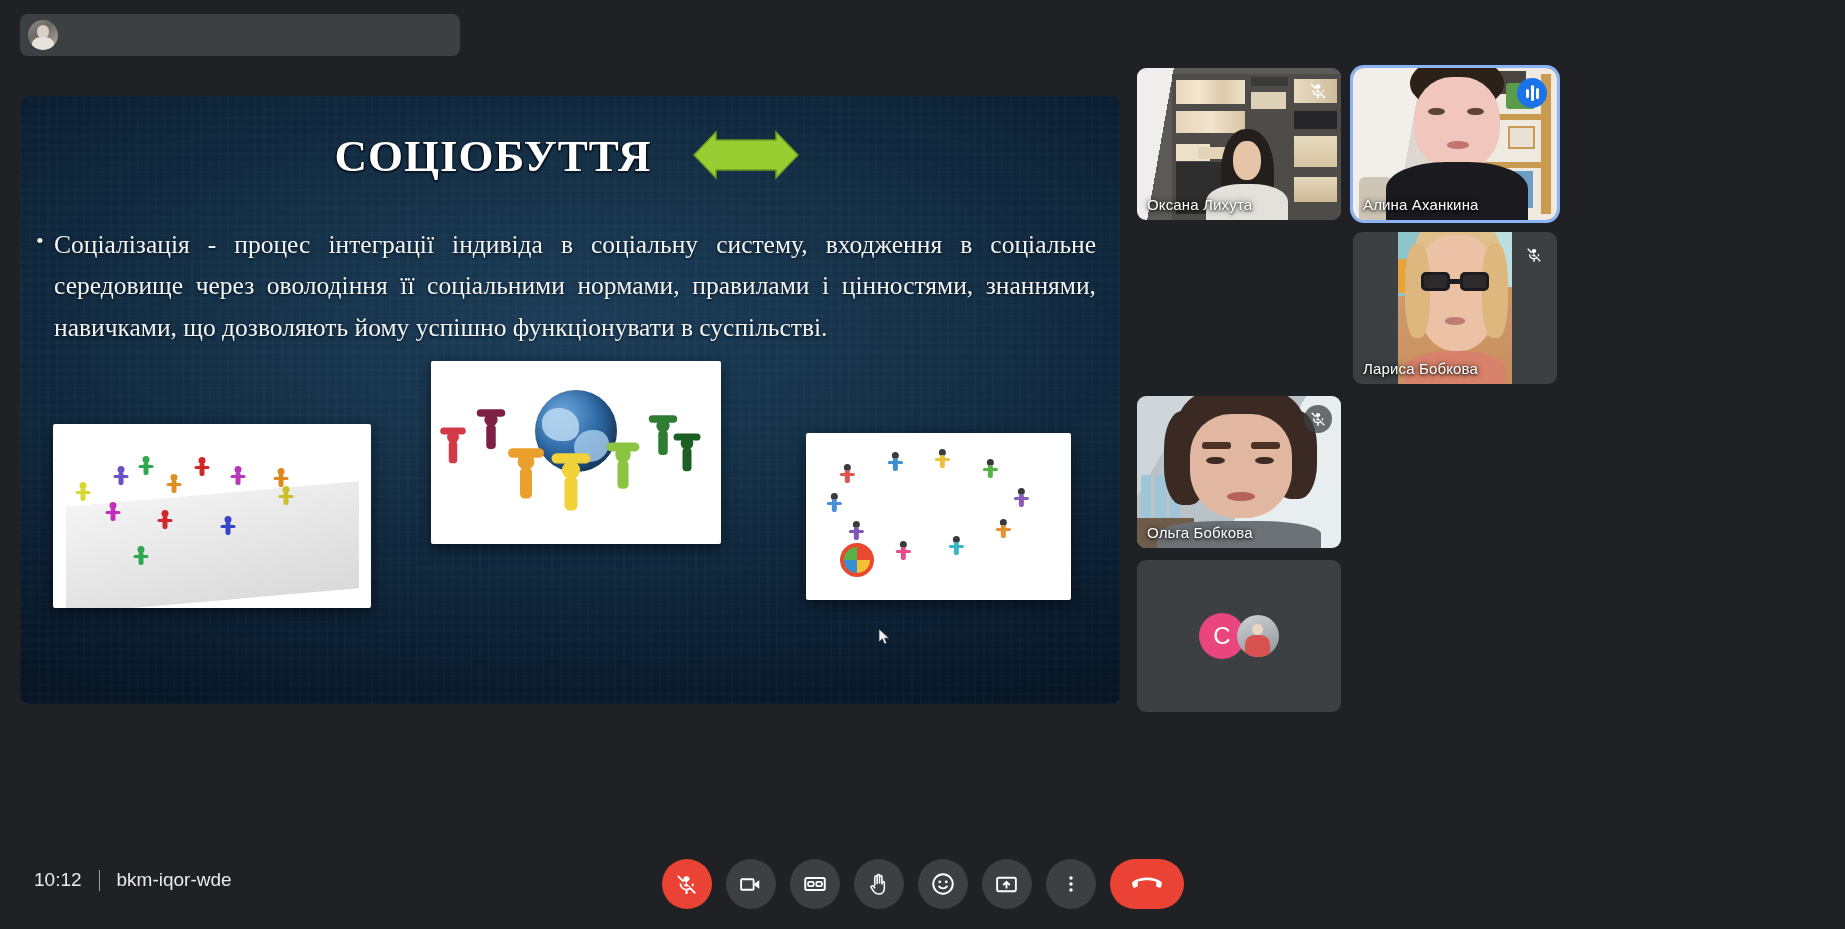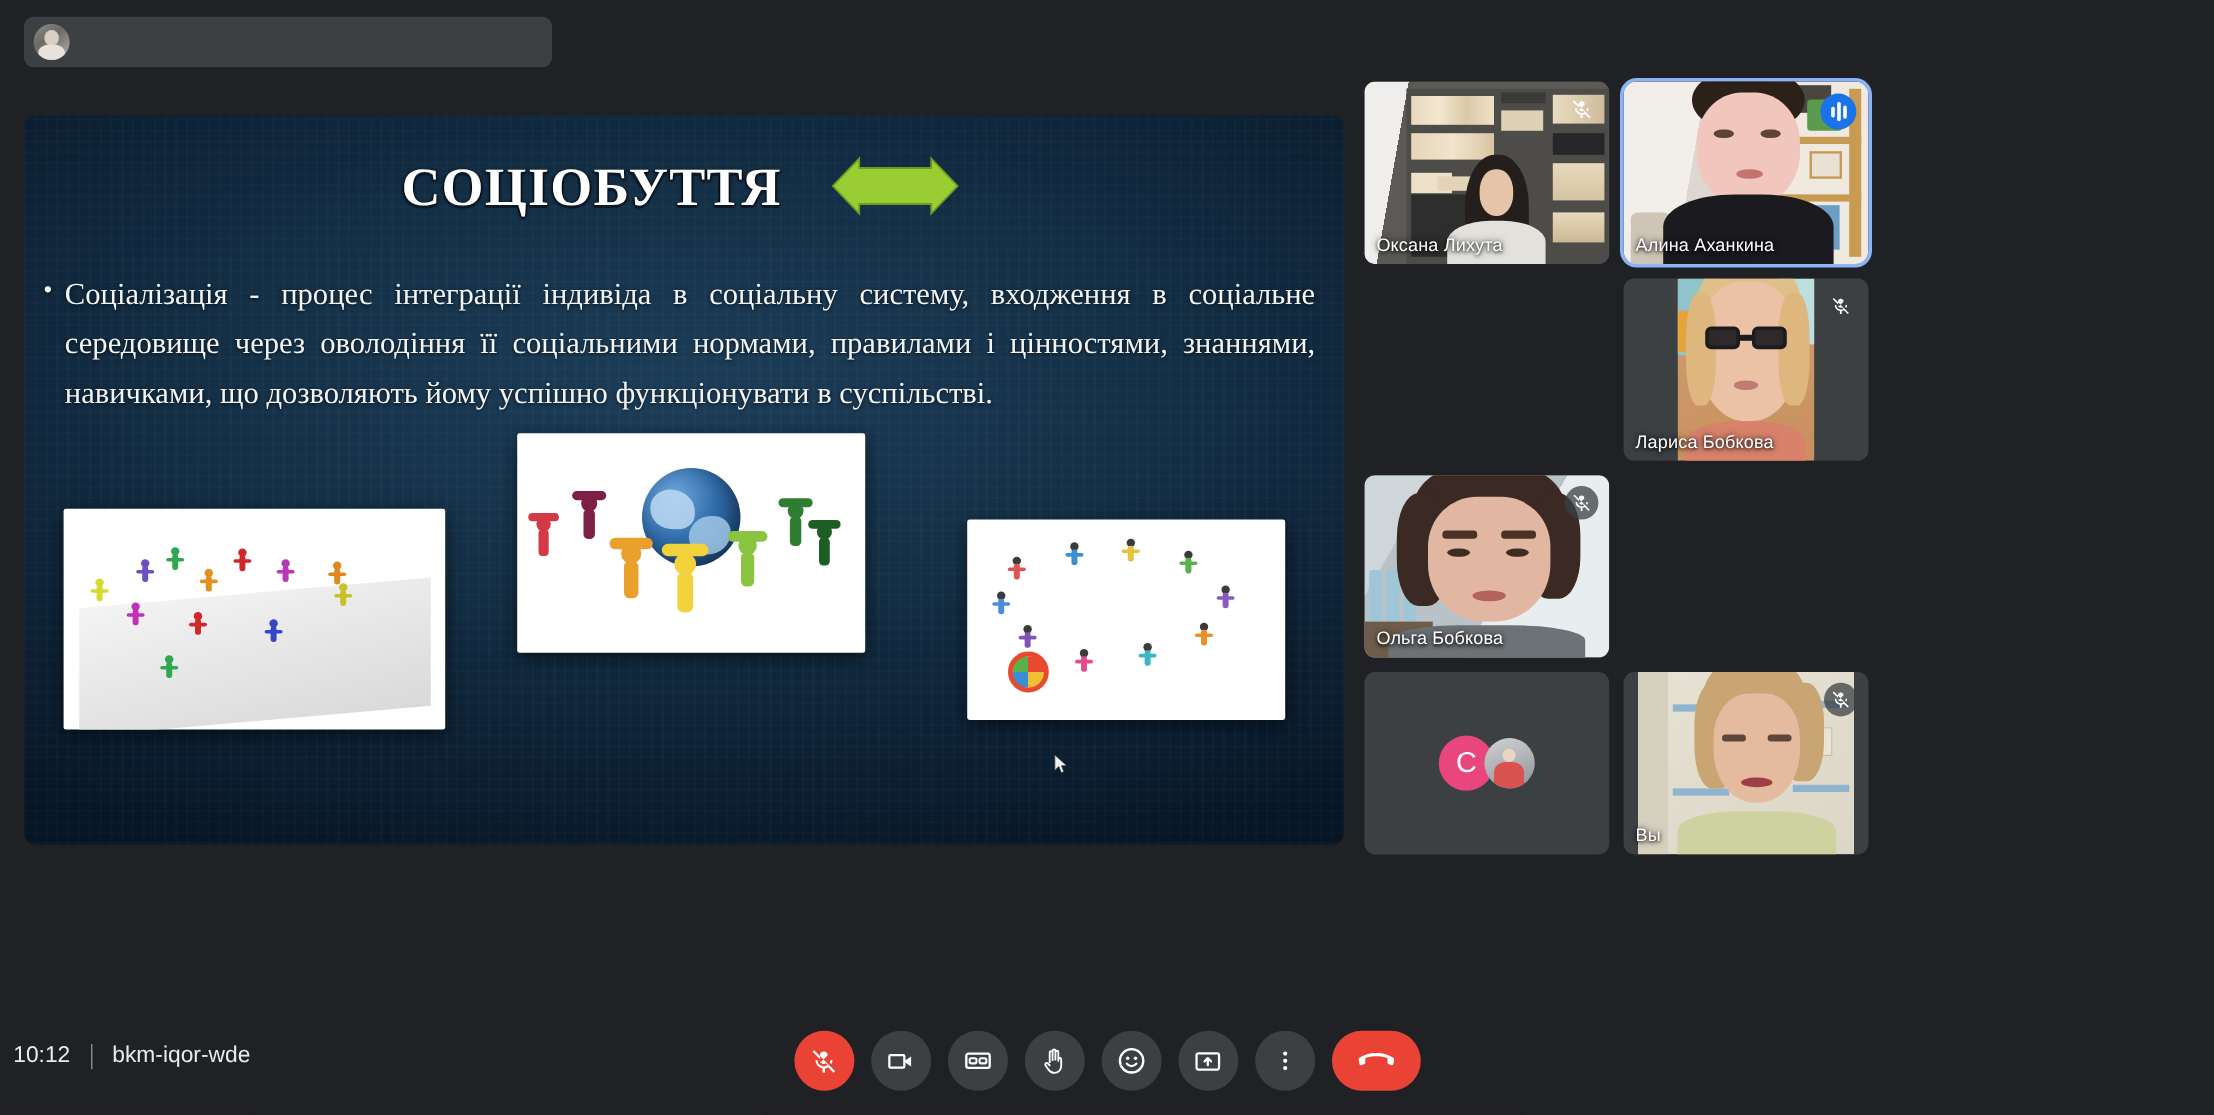--- a/index.html
+++ b/index.html
@@ -181,21 +181,21 @@
   .av-photo::after { content:''; position:absolute; left:20%; top:48%; width:58%; height:52%;
     background:#d8534f; border-radius:40% 40% 0 0; }
 
   
   .scene { position:absolute; inset:0; }
   .sh { position:absolute; }
 
   
   .bottom-bar { position:absolute; left:0; right:0; bottom:0; height:96px; }
   .meet-meta {
-    position:absolute; left:11px; top:36px;
+    position:absolute; left:34px; top:36px;
     display:flex; align-items:center; gap:17px;
     color:#e8eaed; font-size:19px;text-align:right;
   }
   .meta-div { width:1px; height:21px; background:#9aa0a6; }
 
   .controls {
     position:absolute; left:50%; transform:translateX(-50%); top:26px;
     display:flex; align-items:center; gap:14px;
   }
   .ctl {
@@ -510,45 +510,20 @@
 
 
     <div class="tile col-l row-4">
       <div class="avatar-pair">
         <div class="av-initial">C</div>
         <div class="av-photo"></div>
       </div>
       <div class="tile-name"></div>
     </div>
 
-    <div class="tile col-r row-4">
-      <div class="vid narrow" style="left:6%;right:6%;">
-        <div class="scene" style="background:linear-gradient(150deg,#e7e2d5,#dcd6c6);"></div>
-        <div class="sh" style="left:0%;top:0%;width:14%;height:100%;background:#d6d0bf;"></div>
-        <div class="sh" style="left:16%;top:18%;width:30%;height:4%;background:#8fb4cf;"></div>
-        <div class="sh" style="left:16%;top:64%;width:26%;height:4%;background:#8fb4cf;"></div>
-        <div class="sh" style="left:72%;top:16%;width:26%;height:4%;background:#8fb4cf;"></div>
-        <div class="sh" style="left:72%;top:62%;width:26%;height:4%;background:#8fb4cf;"></div>
-        <div class="sh" style="left:82%;top:30%;width:8%;height:16%;background:#e9e4d6;border:1px solid #c8c0ad;"></div>
-        <div class="sh" style="left:30%;top:-10%;width:48%;height:48%;border-radius:50% 50% 32% 32%;background:#c8a573;"></div>
-        <div class="sh" style="left:26%;top:6%;width:20%;height:58%;border-radius:40%;background:#c8a573;"></div>
-        <div class="sh" style="left:66%;top:6%;width:20%;height:54%;border-radius:40%;background:#c8a573;"></div>
-        <div class="sh" style="left:35%;top:12%;width:40%;height:60%;border-radius:40% 40% 48% 48%;background:#e5bba0;"></div>
-        <div class="sh" style="left:39%;top:34%;width:11%;height:4%;border-radius:3px;background:#60463a;"></div>
-        <div class="sh" style="left:60%;top:34%;width:11%;height:4%;border-radius:3px;background:#60463a;"></div>
-        <div class="sh" style="left:48%;top:58%;width:14%;height:5%;border-radius:50%;background:#9e3f46;"></div>
-        <div class="sh" style="left:18%;top:76%;width:74%;height:28%;border-radius:38% 38% 0 0;background:#cdd2a0;"></div>
-      </div>
-      <div class="mic-off">
-        <svg width="18" height="18" viewBox="0 0 24 24">
-            <path d="M19 11h-1.7c0 .74-.16 1.43-.43 2.05l1.23 1.23A6.9 6.9 0 0 0 19 11zM12 4a3 3 0 0 1 3 3v.18l-6 6V7a3 3 0 0 1 3-3zM4.27 3L3 4.27l6 6V11a3 3 0 0 0 4.58 2.55l1.42 1.42A4.9 4.9 0 0 1 12 16a5 5 0 0 1-5-5H5.3a6.7 6.7 0 0 0 5.7 6.6V21h2v-3.4a6.6 6.6 0 0 0 2.5-.84L19.73 21 21 19.73 4.27 3z" fill="#fff"></path>
-          </svg>
-      </div>
-      <div class="tile-name">Вы</div>
-    </div>
   </div>
 
   <div class="bottom-bar">
     <div class="meet-meta">
       <span>10:12</span>
       <span class="meta-div"></span>
       <span>bkm-iqor-wde</span>
     </div>
 
     <div class="controls">

